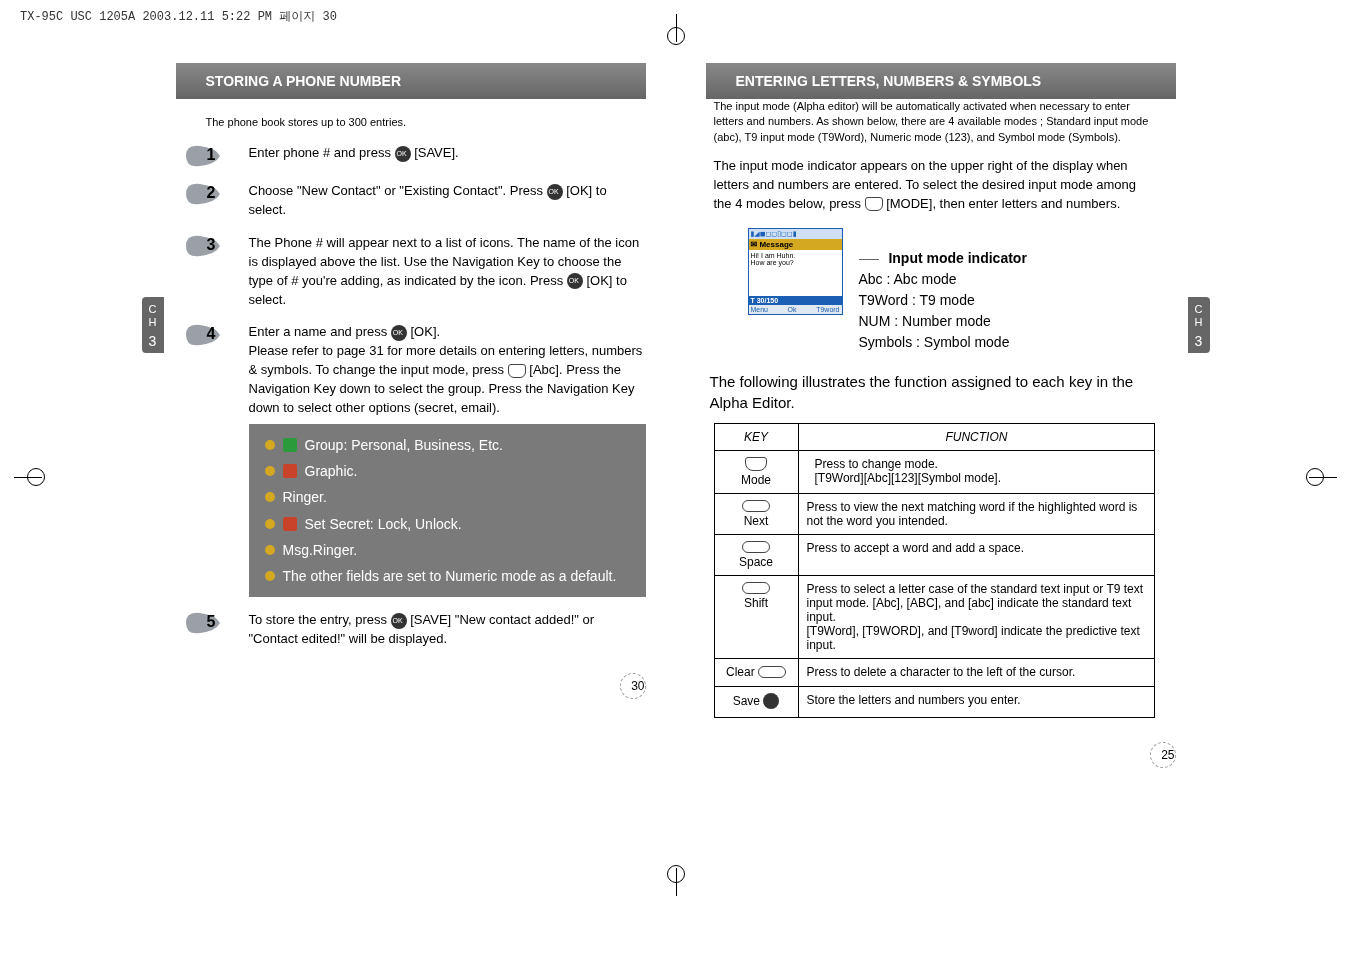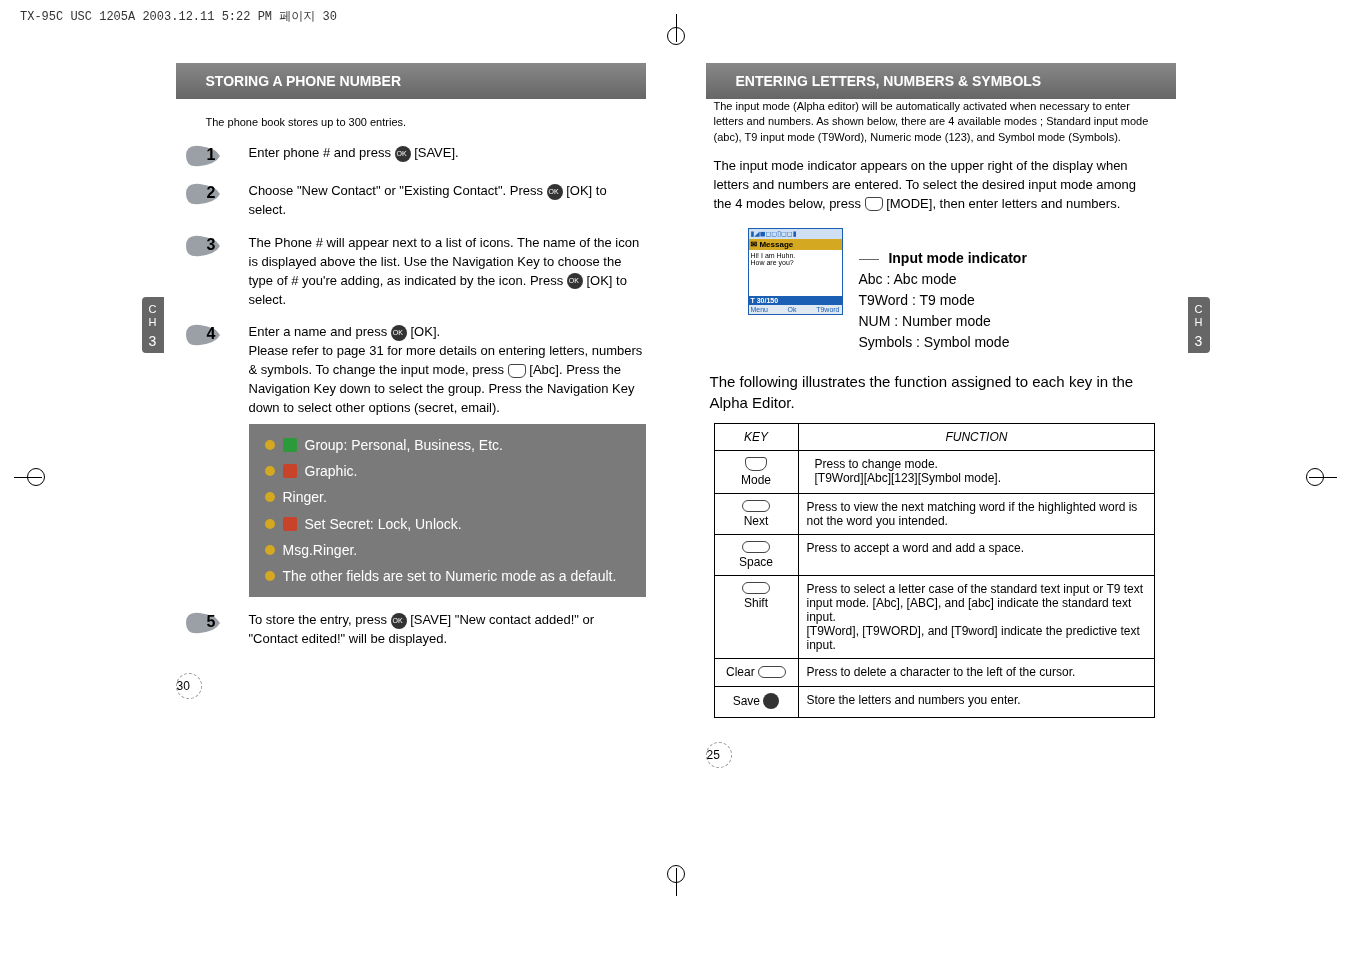--- a/index.html
+++ b/index.html
@@ -181,21 +181,21 @@
     width: 84px; text-align: center; font-size: 12px;
   }
   .key-icon {
     display:block; margin: 0 auto 2px;
     width: 22px; height: 14px; border: 1px solid #444; border-radius: 3px 3px 8px 8px;
   }
   .key-icon.round { width:16px; height:16px; border-radius:50%; background:#333; border:none; }
   .key-icon.oval { width:28px; height:12px; border-radius: 6px; }
 
   .page-num {
-    text-align: left;
+    text-align: right;
     margin-top: 24px;
   }
   .page-num span {
     display: inline-block;
     width: 26px; height: 26px;
     border: 1px dashed #999;
     border-radius: 50%;
     line-height: 24px;
     font-size: 12px;
   }

